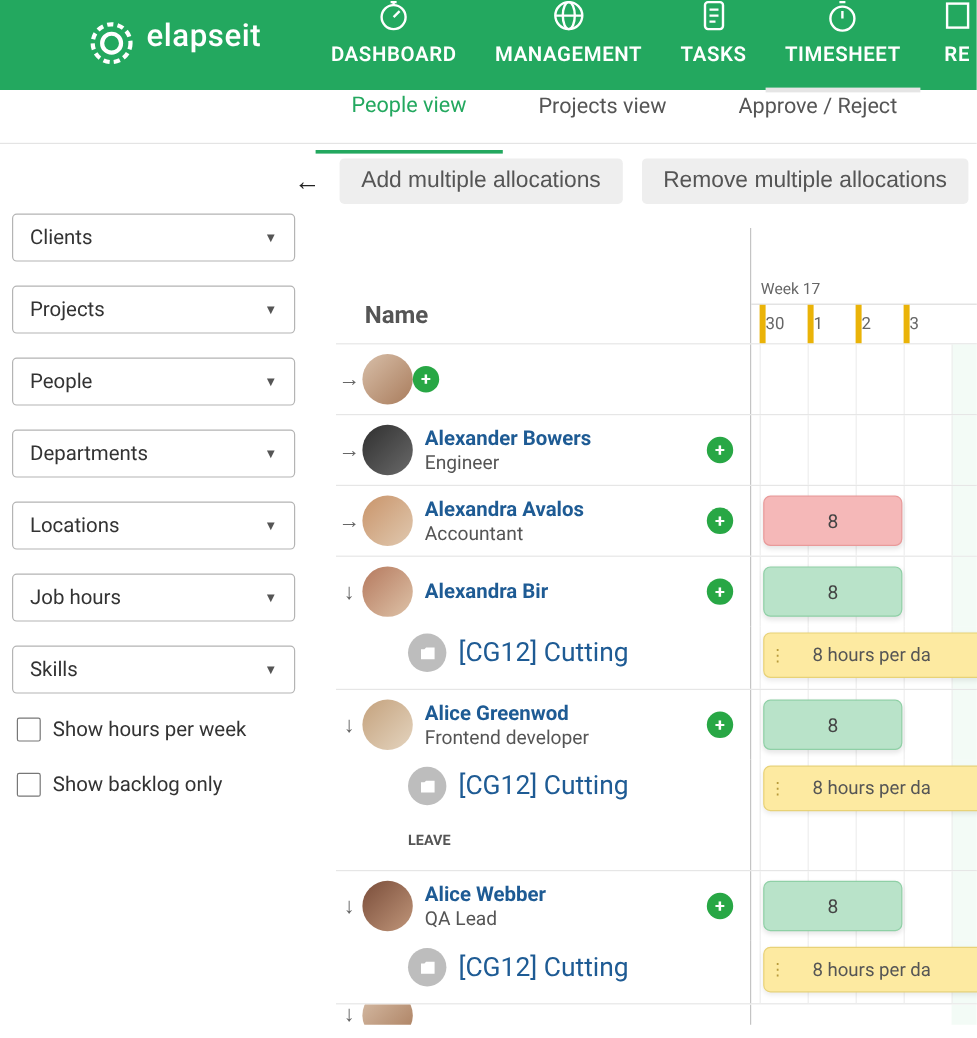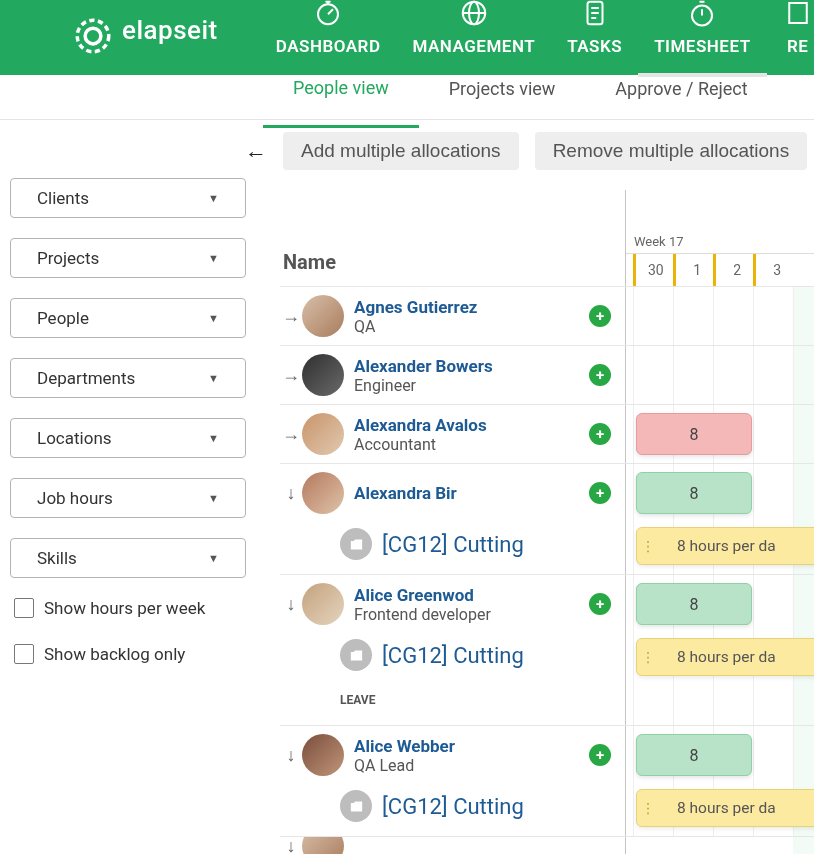--- a/index.html
+++ b/index.html
@@ -21,36 +21,36 @@
   .subtab { padding: 10px 30px 27px; font-size: 18px; color: #555; cursor: pointer; }
   .subtab.active { color: #23a85f; border-bottom: 3px solid #23a85f; }
 
   
   .toolbar-row { display: flex; align-items: center; padding-left: 245px; margin-top: 12px; gap: 16px; }
   .collapse-arrow { font-size: 22px; color: #222; cursor: pointer; }
   .btn { background: #eee; border: none; color: #555; font-size: 19px; padding: 8px 18px; border-radius: 4px; cursor: pointer; }
 
   
   .sidebar { position: absolute; top: 178px; left: 10px; width: 236px; }
-  .filter { border: 1px solid #b4b4b4; border-radius: 4px; background: #fff; height: 40px; margin-bottom: 20px; display: flex; align-items: center; justify-content: space-between; padding: 0 26px; cursor: pointer; }
+  .filter { border: 1px solid #b4b4b4; border-radius: 4px; background: #fff; height: 40px; margin-bottom: 20px; display: flex; align-items: center; justify-content: space-between; padding: 0 14px; cursor: pointer; }
   .filter-label { font-size: 17px; color: #333; }
   .caret { font-size: 11px; color: #555; }
   .check-row { display: flex; align-items: center; gap: 10px; margin-top: 18px; margin-bottom: 26px; margin-left: 4px; }
   .checkbox { width: 20px; height: 20px; border: 1.5px solid #777; border-radius: 2px; cursor: pointer; }
   .check-label { font-size: 17px; color: #333; }
 
   
   .main { position: absolute; top: 190px; left: 280px; right: 0; }
   .grid-header { display: flex; }
   .name-col { width: 345px; padding-top: 60px; }
-  .name-col-title { font-size: 20px; font-weight: 700; color: #555; margin-left: 3px; }
+  .name-col-title { font-size: 20px; font-weight: 700; color: #555; margin-left: 24px; }
   .timeline-head { flex: 1; }
   .week-label { font-size: 13px; color: #666; padding: 4px 0 4px 8px; }
   .days-row { display: flex; border-top: 1px solid #ddd; }
-  .day-cell-h { width: 40px; text-align: right; font-size: 14px; color: #666; padding: 8px 12px; border-left: 3px solid #eab308; }
+  .day-cell-h { width: 40px; text-align: left; font-size: 14px; color: #666; padding: 8px 0; border-left: 5px solid #eab308; }
   .timeline-left-border { border-left: 1px solid #c4c4c4; }
 
   .rows { }
   .person-row { display: flex; border-top: 1px solid #e6e6e6; }
   .person-left { width: 345px; display: flex; align-items: center; padding: 8px 0; position: relative; }
   .arrow-toggle { width: 22px; text-align: center; color: #666; font-size: 18px; cursor: pointer; }
   .avatar { width: 42px; height: 42px; border-radius: 50%; background: linear-gradient(135deg,#d8bfa9,#a97c5c); flex: none; }
   .avatar.a2 { background: linear-gradient(135deg,#2f2f2f,#6a6a6a); }
   .avatar.a3 { background: linear-gradient(135deg,#c9946a,#e0c9b0); }
   .avatar.a4 { background: linear-gradient(135deg,#b5795e,#dec3a8); }
@@ -209,24 +209,20 @@
       </div>
     </div>
   </div>
 
   <div class="rows">
 
     <div class="person-row">
       <div class="person-left">
         <span class="arrow-toggle">→</span>
         <div class="avatar"></div>
-        <div class="p-info">
-          <div class="p-name">Agnes Gutierrez</div>
-          <div class="p-role">QA</div>
-        </div>
         <div class="plus-btn">+</div>
       </div>
       <div class="person-tl">
         <div class="future-shade"></div>
         <div class="day-line dl1"></div>
           <div class="day-line dl2"></div>
           <div class="day-line dl3"></div>
           <div class="day-line dl4"></div>
           <div class="day-line dl5"></div>
       </div>

